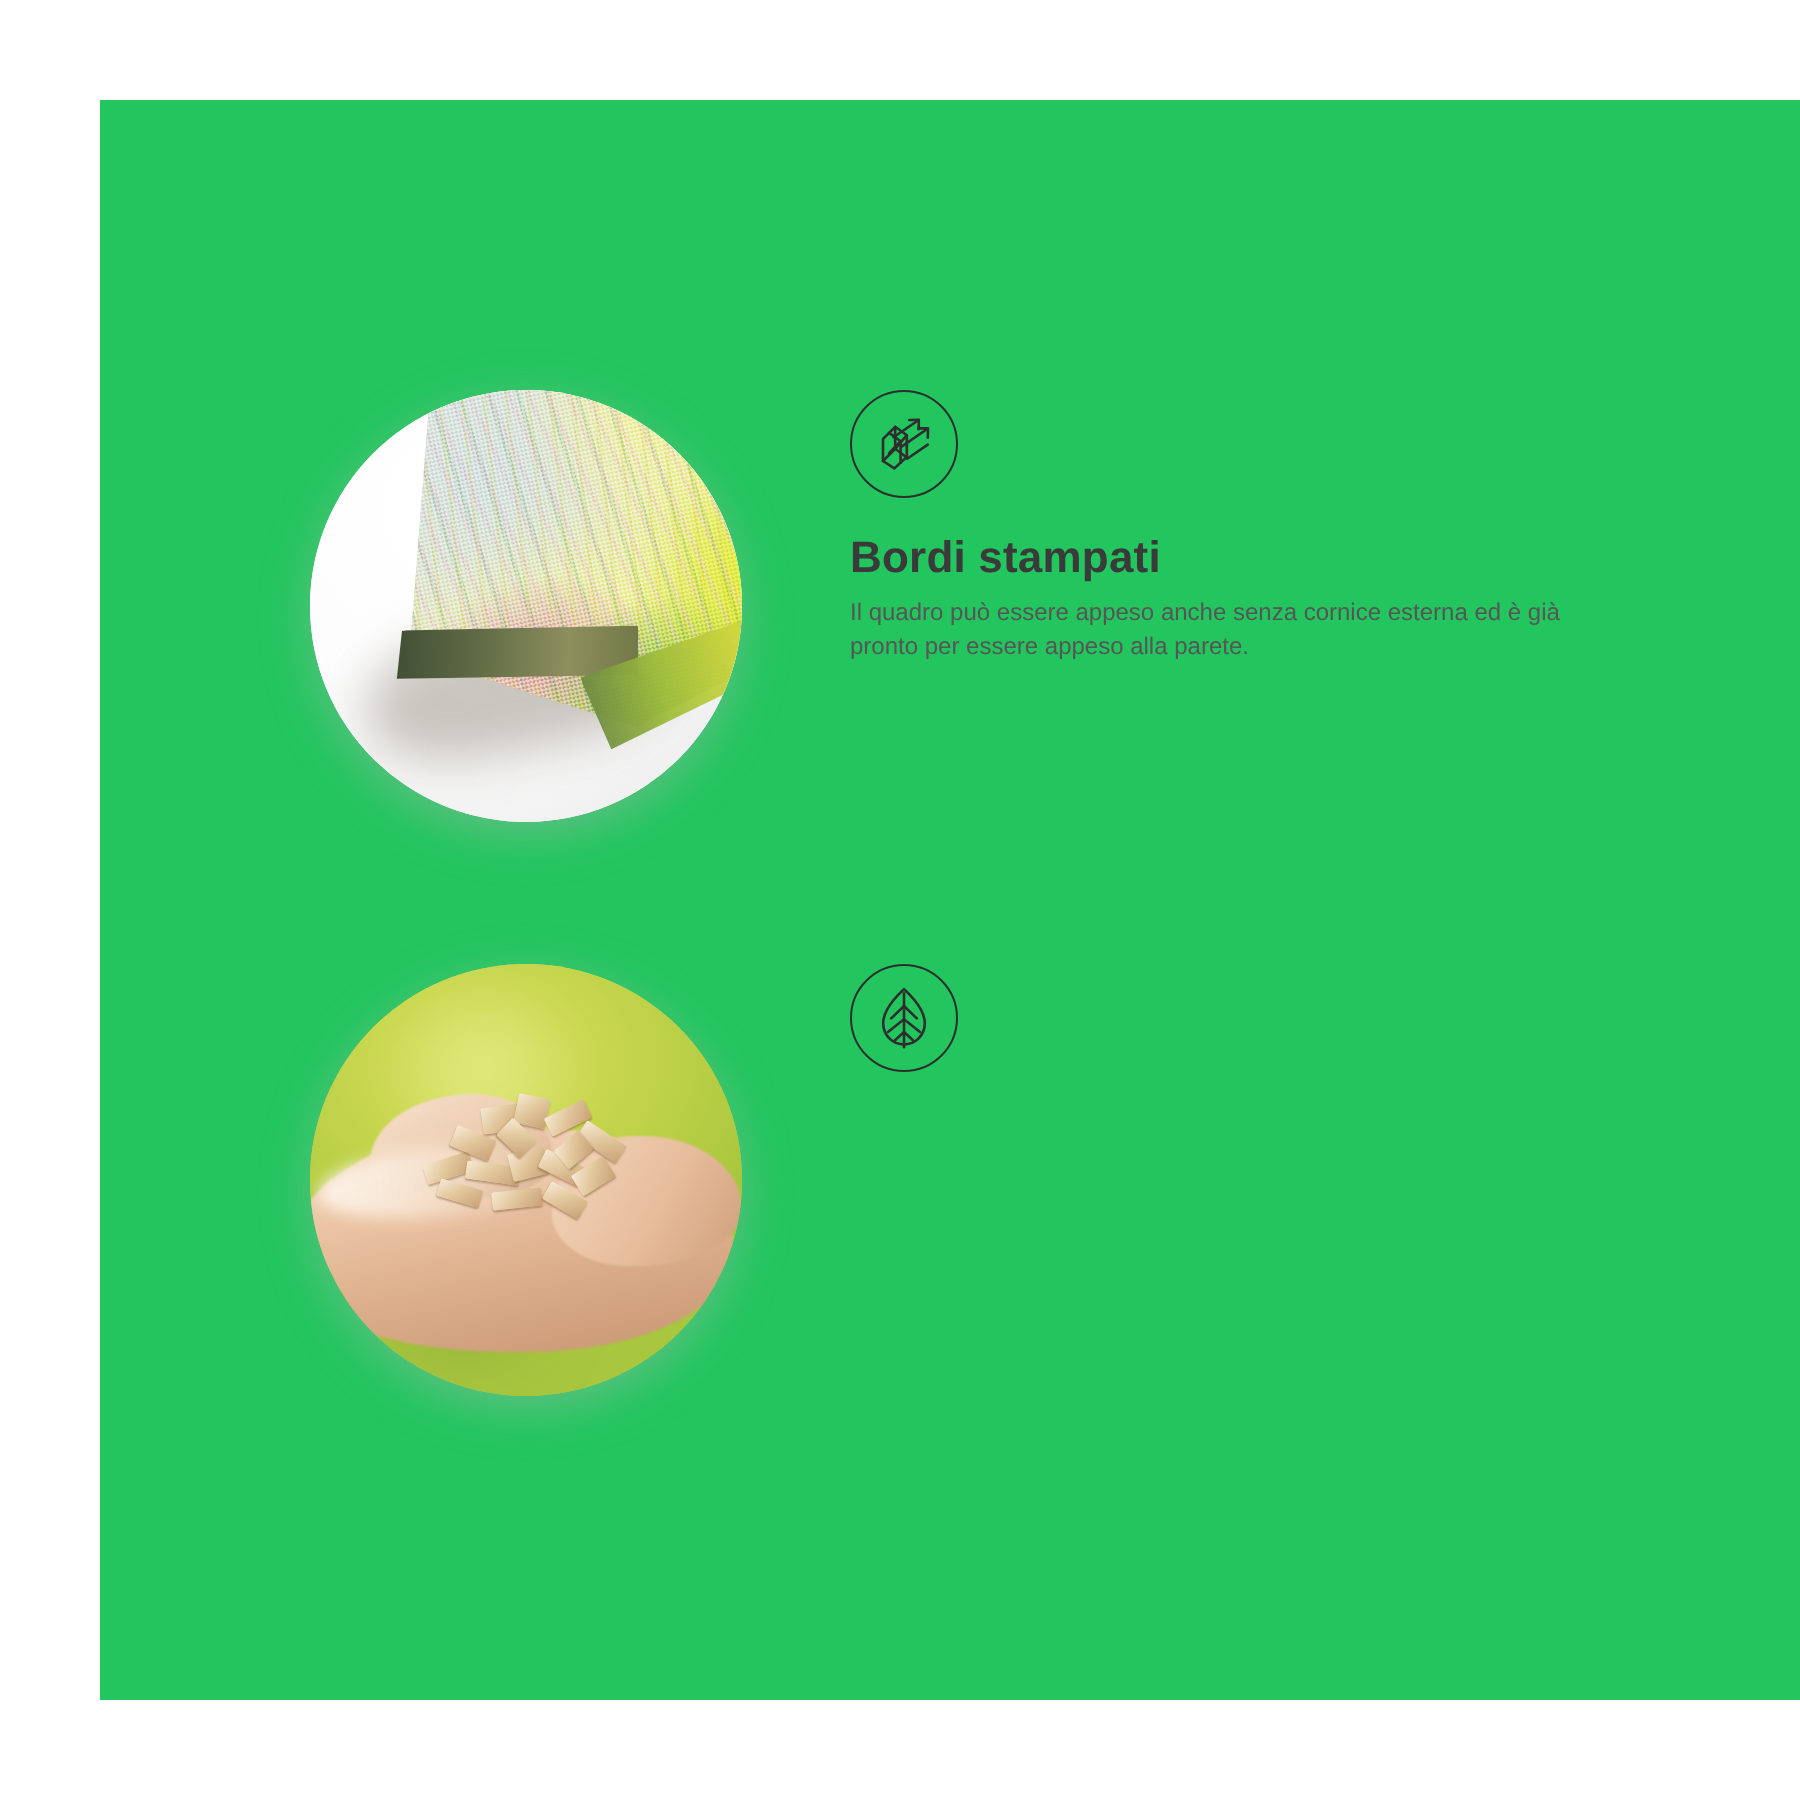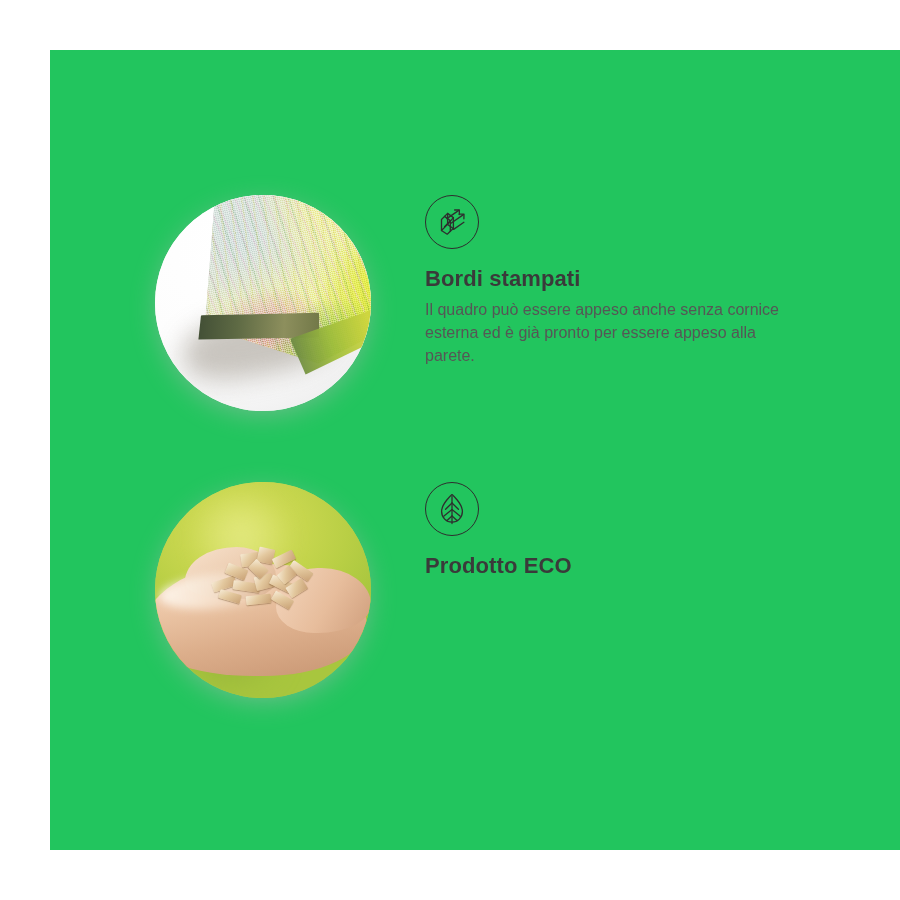--- a/index.html
+++ b/index.html
@@ -266,21 +266,21 @@
     margin: 18px 0 0 0;
     font-size: 22px;
     font-weight: bold;
     color: #3a3a3a;
     letter-spacing: .1px;
     line-height: 1.1;
   }
 
   .feature-text {
     margin: 7px 0 0 0;
-    font-size: 16px;
+    font-size: 12px;
     color: #565656;
     line-height: 1.44;
     width: 370px;
   }
 </style>
 </head>
 <body>
 
 <div class="page">
   <div class="panel">
@@ -364,18 +364,17 @@
             <path d="M17 2.6 C17 2.6 27.4 11.4 27.4 19.6 C27.4 25.6 22.7 30.2 17 30.2 C11.3 30.2 6.6 25.6 6.6 19.6 C6.6 11.4 17 2.6 17 2.6 Z"></path>
             <path d="M17 4.6 L17 31.6"></path>
             <path d="M17 11.0 L10.6 17.2"></path>
             <path d="M17 11.0 L23.4 17.2"></path>
             <path d="M17 17.6 L9.0 24.0"></path>
             <path d="M17 17.6 L25.0 24.0"></path>
             <path d="M17 24.0 L12.0 28.6"></path>
             <path d="M17 24.0 L22.0 28.6"></path>
           </svg>
         </div>
-        <h2 class="feature-title">Prodotto ECO</h2>
       </div>
     </div>
 
   </div>
 </div>
 
 </body></html>

